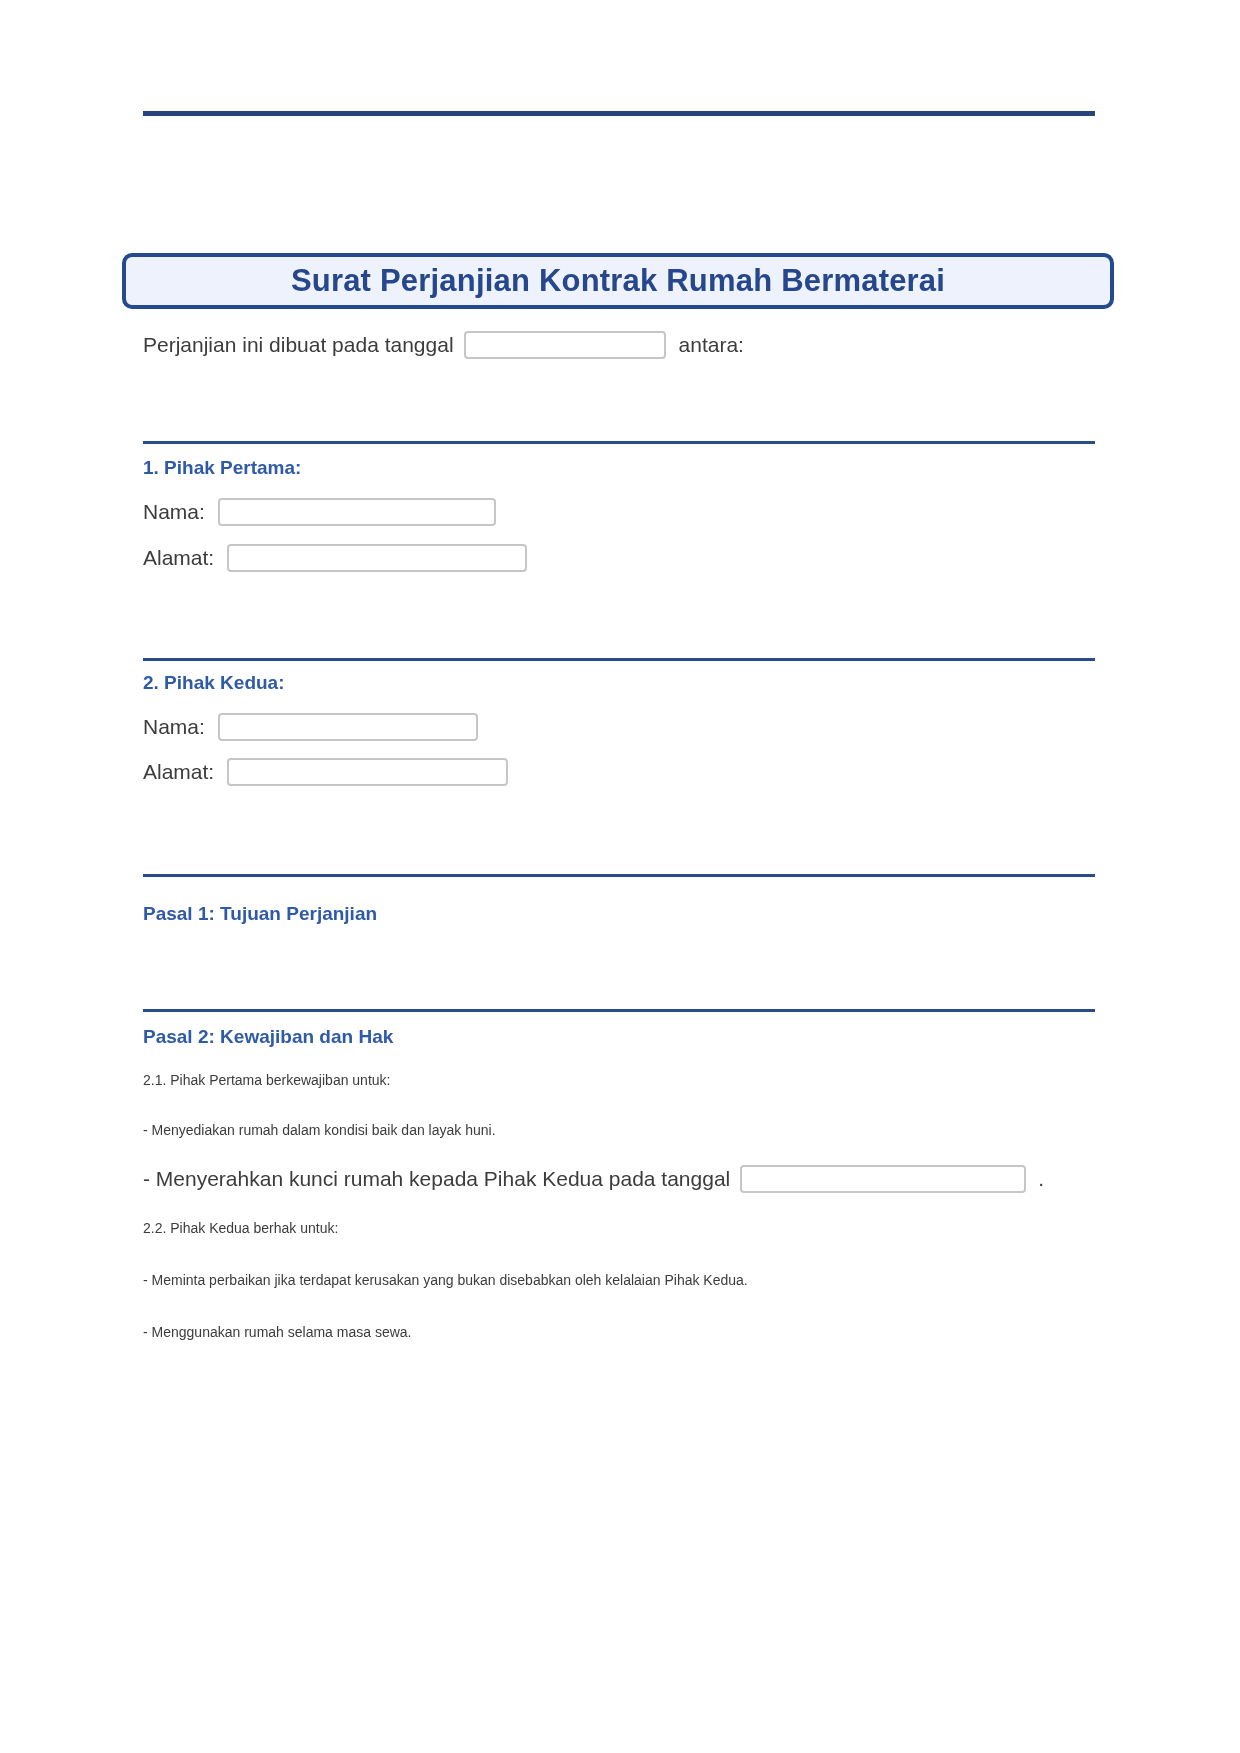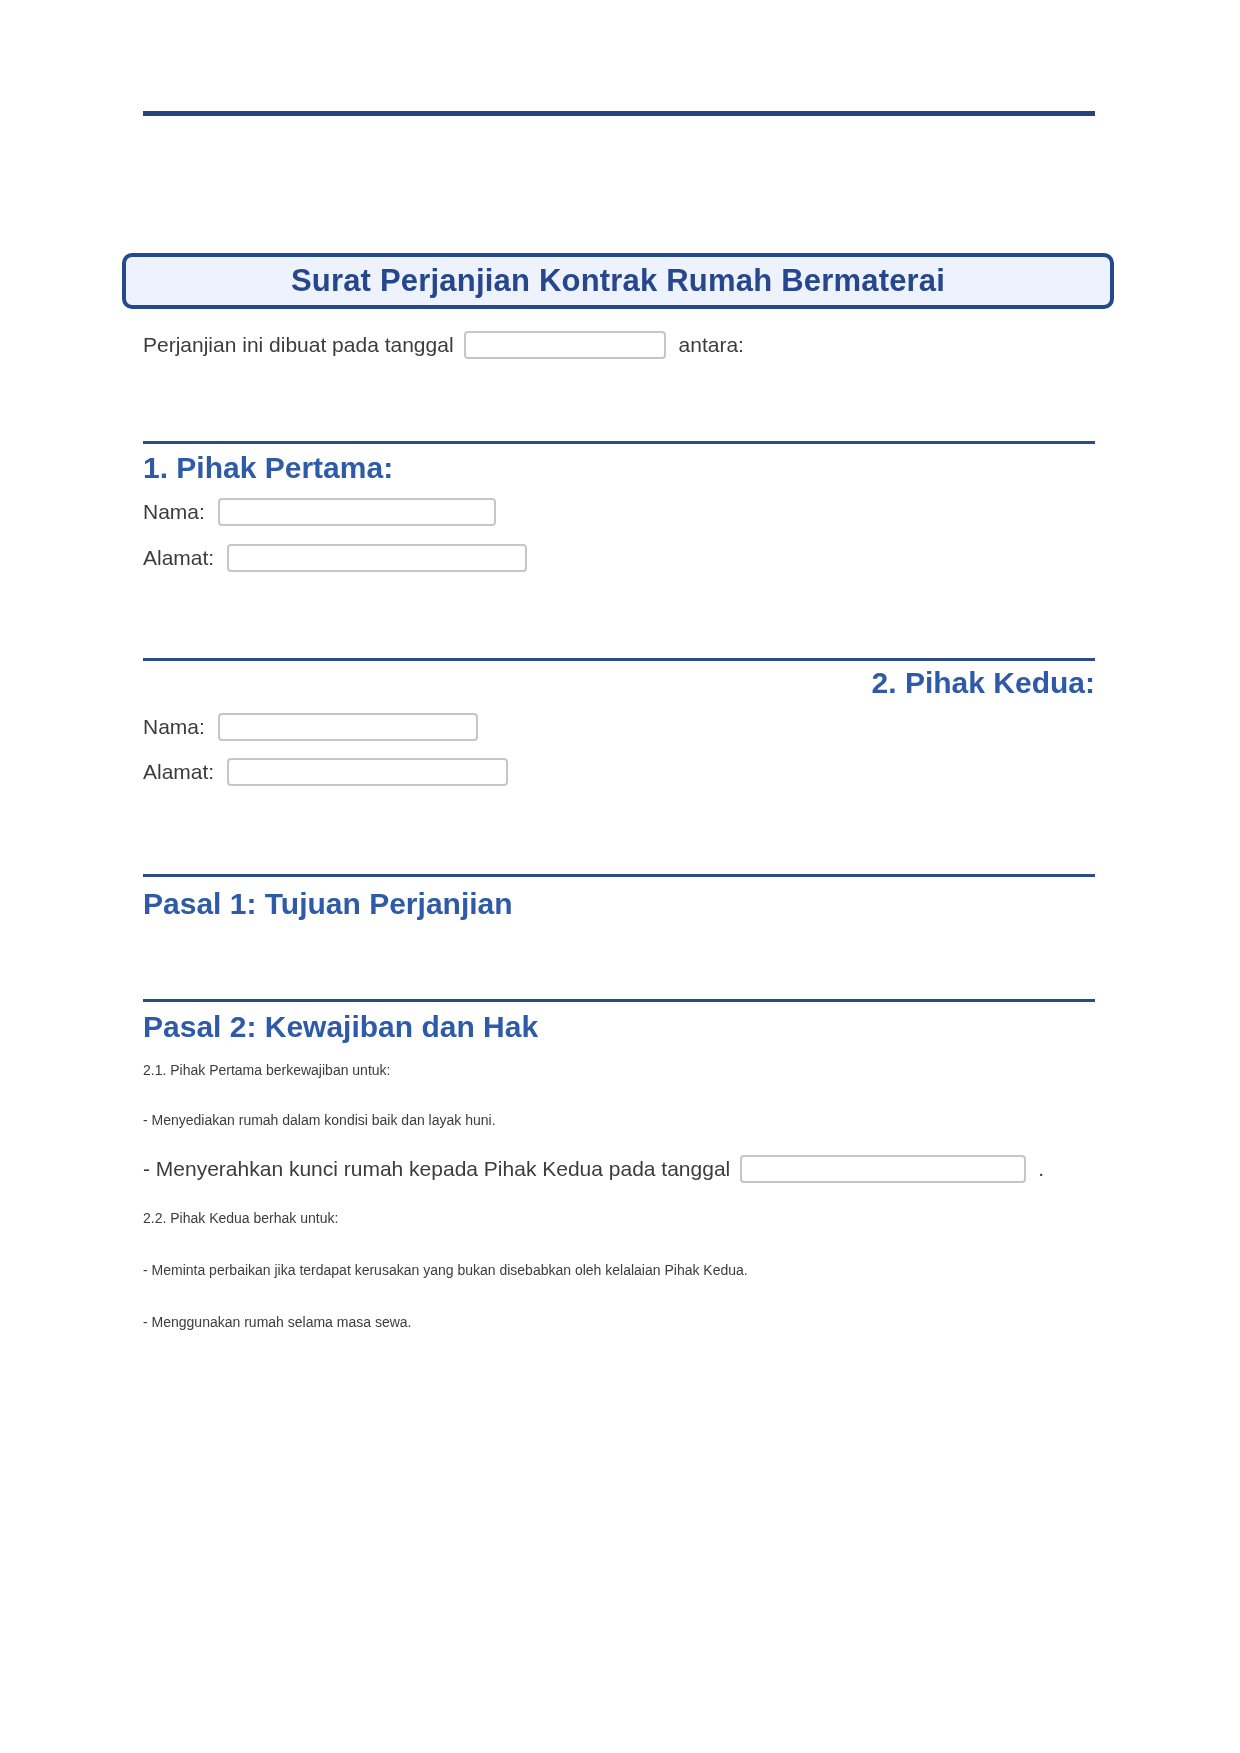--- a/index.html
+++ b/index.html
@@ -38,38 +38,38 @@
     background:#ffffff;
     border:2px solid #c6c6c6;
     border-radius:4px;
     vertical-align:middle;
     font-size:18px;color:#3c3c3c;
     padding:0 6px;
     outline:none;
   }
   .h-section{
     margin:0;
-    font-size:30px;font-weight:bold;color:#2e5aa8;line-height:27px;
+    font-size:19px;font-weight:bold;color:#2e5aa8;line-height:27px;
   }
   .intro-row{margin-top:22px;}
   .intro-row .field{width:202px;margin:0 13px 0 10px;}
   .rule-1{margin-top:82px;}
   .h-1{margin-top:10px;}
   .nama-row-1{margin-top:17px;}
   .nama-row-1 .field{width:278px;margin-left:13px;}
   .alamat-row-1{margin-top:18px;}
   .alamat-row-1 .field{width:300px;margin-left:13px;}
   .rule-2{margin-top:86px;}
-  .h-2{text-align:right;}
+  .h-2{}
   .nama-row-2{margin-top:17px;}
   .nama-row-2 .field{width:260px;margin-left:13px;}
   .alamat-row-2{margin-top:17px;}
   .alamat-row-2 .field{width:281px;margin-left:13px;}
   .rule-3{margin-top:88px;}
-  .h-3{margin-top:13px;}
+  .h-3{margin-top:23px;}
   .pasal1-para{
     margin:12px 0 0 0;
     font-size:21px;line-height:33px;color:#3c3c3c;width:952px;
   }
   .pasal1-para .field{width:220px;margin:0 12px 0 10px;}
   .rule-4{margin-top:82px;}
   .h-4{margin-top:11px;}
   .p-item{margin:0;font-size:14px;line-height:25px;color:#3c3c3c;}
   .p-21{margin-top:18px;}
   .b-1{margin-top:25px;}

